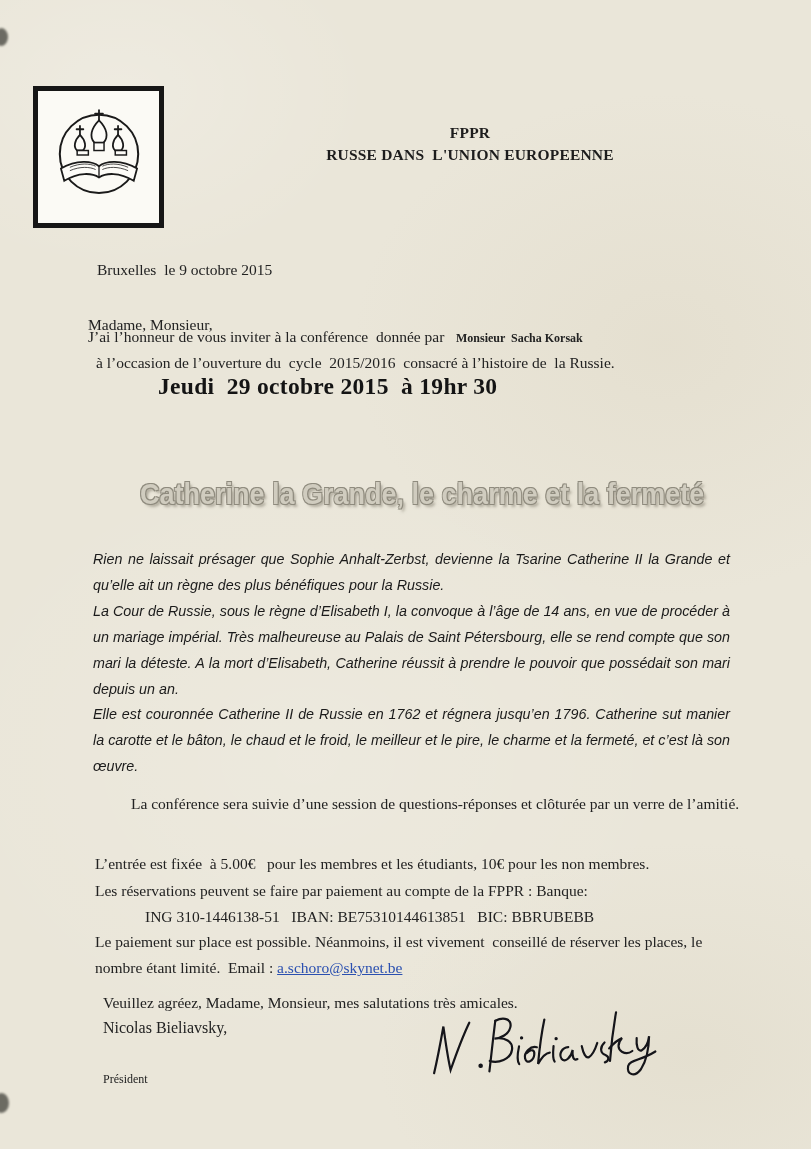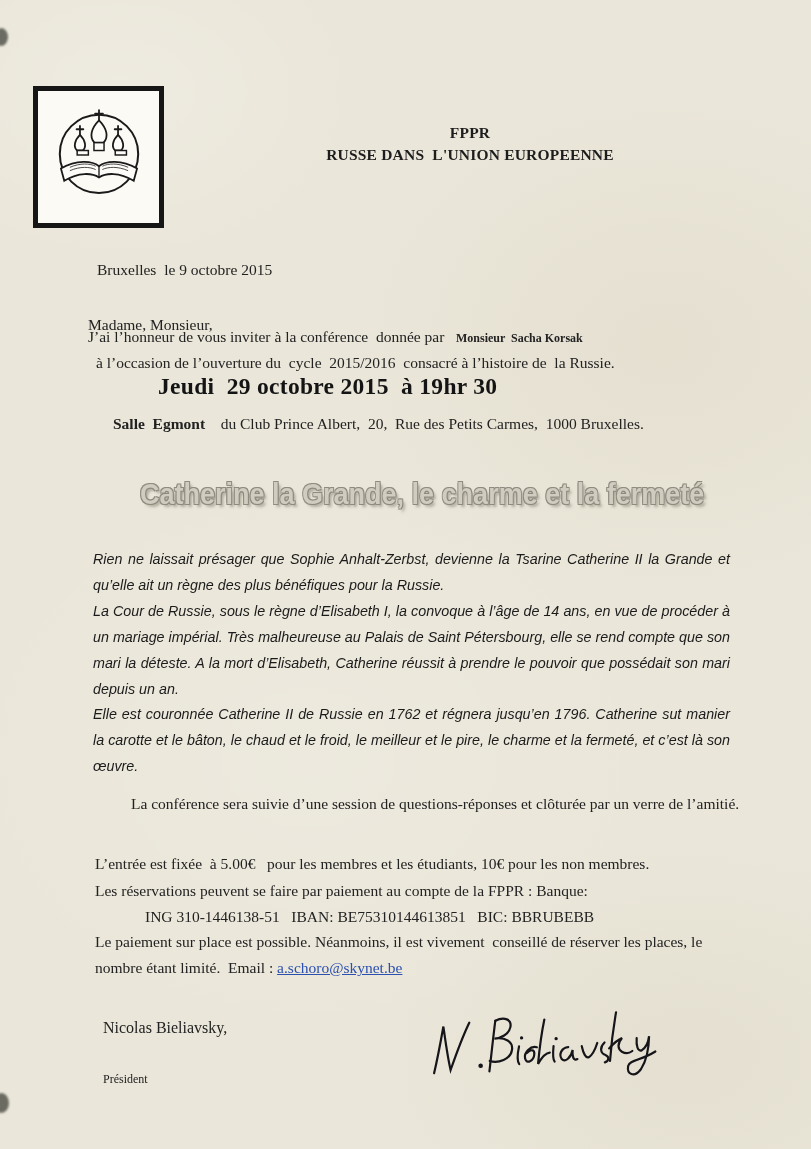--- a/index.html
+++ b/index.html
@@ -132,36 +132,36 @@
     <div class="pre">RUSSE DANS  L'UNION EUROPEENNE</div>
   </div>
 
   <div class="abs dateline pre">Bruxelles  le 9 octobre 2015</div>
 
   <div class="abs salutation">Madame, Monsieur,</div>
   <div class="abs intro1 pre"><span>J’ai l’honneur de vous inviter à la conférence  donnée par   </span><b>Monsieur  Sacha Korsak</b></div>
   <div class="abs intro2 pre">à l’occasion de l’ouverture du  cycle  2015/2016  consacré à l’histoire de  la Russie.</div>
 
   <div class="abs event-dt pre">Jeudi  29 octobre 2015  à 19hr 30</div>
-  <div class="abs venue pre"><b>Salle  Egmont</b><span>    du Club Prince Albert,  20,  Rue des Petits Carmes,  1000 Bruxelles.</span></div>
 
   <div class="abs catherine">Catherine la Grande, le charme et la fermeté</div>
 
   <div class="abs lead">
     <p>Rien ne laissait présager que Sophie Anhalt-Zerbst, devienne la Tsarine Catherine II la Grande et  qu’elle ait un  règne des plus bénéfiques pour la Russie.</p>
     <p>La Cour de Russie, sous le règne d’Elisabeth I, la convoque à l’âge de 14 ans, en vue de procéder à un mariage impérial. Très malheureuse au Palais de Saint Pétersbourg, elle se rend compte que son mari la déteste. A la mort d’Elisabeth, Catherine réussit à prendre le pouvoir que possédait son mari depuis un an.</p>
     <p>Elle est couronnée Catherine II de Russie en 1762 et régnera jusqu’en 1796. Catherine sut manier la carotte et le bâton, le chaud et le froid, le meilleur et le pire, le charme et la fermeté, et c’est là son œuvre.</p>
   </div>
 
   <div class="abs para conference">La conférence sera suivie  d’une session de questions-réponses et clôturée par un verre de l’amitié.</div>
   <div class="abs para price pre">L’entrée est fixée  à 5.00€   pour les membres et les étudiants, 10€ pour les non membres.</div>
   <div class="abs para reservation">Les réservations peuvent se faire par paiement au compte de la FPPR : Banque:</div>
   <div class="abs para bank pre">ING 310-1446138-51   IBAN: BE75310144613851   BIC: BBRUBEBB</div>
   <div class="abs para payment pre"><span>Le paiement sur place est possible. Néanmoins, il est vivement  conseillé de réserver les places, le nombre étant limité.  Email : </span><a>a.schoro@skynet.be</a></div>
 
+  <div class="abs closing-line">Veuillez agréez, Madame, Monsieur, mes salutations très amicales.</div>
   <div class="abs signer-name">Nicolas Bieliavsky,</div>
   <div class="abs signer-role">Président</div>
 
   <div class="abs signature">
     <svg viewBox="0 0 230 80" aria-hidden="true">
       <g fill="none" stroke="#15151a" stroke-width="2.1" stroke-linecap="round">
         <path d="M12,58 C17,42 21,26 24,14 C25,28 26,44 28,56 C34,42 41,26 49,12"></path>
         <path d="M74,12 C71,27 68,44 65,60"></path>
         <path d="M74,12 C83,8 90,12 88,19 C86,26 78,29 72,29 C82,28 90,33 88,41 C86,50 74,53 66,50"></path>
         <path d="M95,38 C93,45 92,52 94,55"></path>

